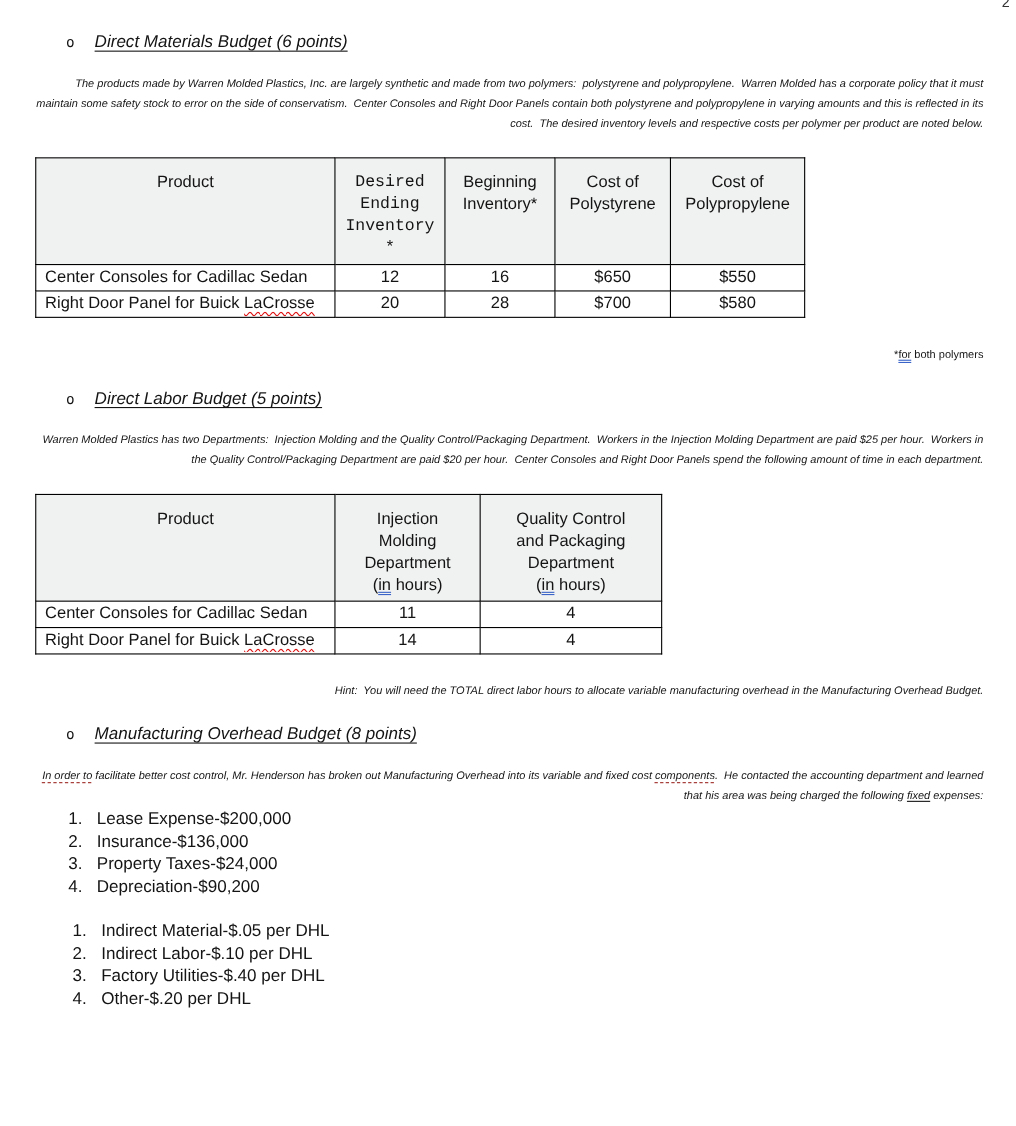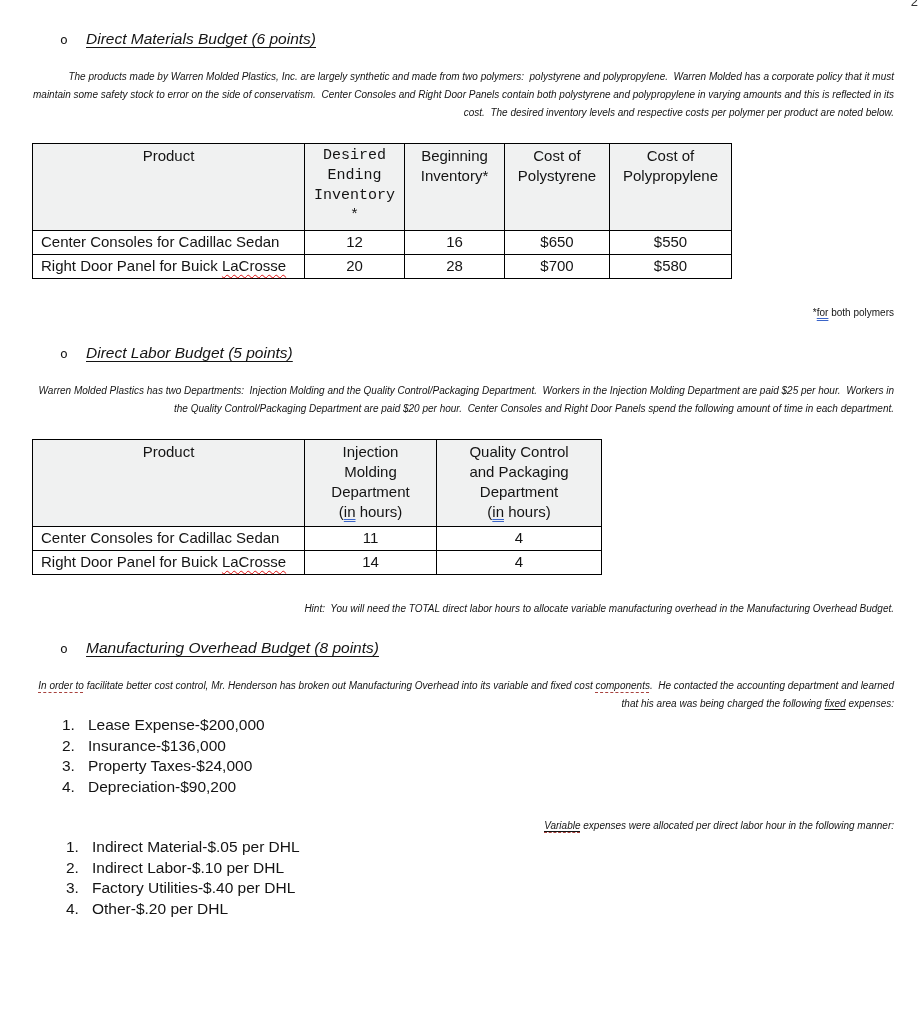--- a/index.html
+++ b/index.html
@@ -26,21 +26,21 @@
     white-space: pre-wrap; margin-bottom: 21px; max-width: 862px; text-align: right;
   }
   p.body.tight { margin-bottom: 2px; }
   p.footnote { font-style: normal; margin: 0 0 22px 0; }
 
   
   table.tbl { border-collapse: collapse; margin-bottom: 25px; font-size: 15px; table-layout: fixed; }
   .tbl th, .tbl td { border: 1px solid #000; }
   .tbl th {
     background: #f0f1f1; font-weight: normal; vertical-align: top;
-    text-align: center; padding: 2px 4px 4px; line-height: 20px;
+    text-align: center; padding: 12px 4px 4px; line-height: 20px;
   }
   .hdr-pre { white-space: pre-line; }
   .tbl td { padding: 1px 8px 3px; text-align: center; line-height: 19px; height: 21px; }
   .tbl td.left { text-align: left; }
   .w-prod { width: 272px; }
   .w-end { width: 100px; font-family: Liberation Mono, monospace; }
   .w-beg { width: 100px; }
   .w-ps { width: 105px; }
   .w-pp { width: 122px; }
   .w-inj { width: 132px; }
@@ -164,21 +164,20 @@
     <div class="li">
         <span class="num">3.</span>
         <span>Property Taxes-$24,000</span>
       </div>
     <div class="li">
         <span class="num">4.</span>
         <span>Depreciation-$90,200</span>
       </div>
   </div>
 
-  <p class="body tight"><span class="u-dash">Variable</span><span> expenses were allocated per direct labor hour in the following manner:</span></p>
 
   <div class="nlist second">
     <div class="li">
         <span class="num">1.</span>
         <span>Indirect Material-$.05 per DHL</span>
       </div>
     <div class="li">
         <span class="num">2.</span>
         <span>Indirect Labor-$.10 per DHL</span>
       </div>

